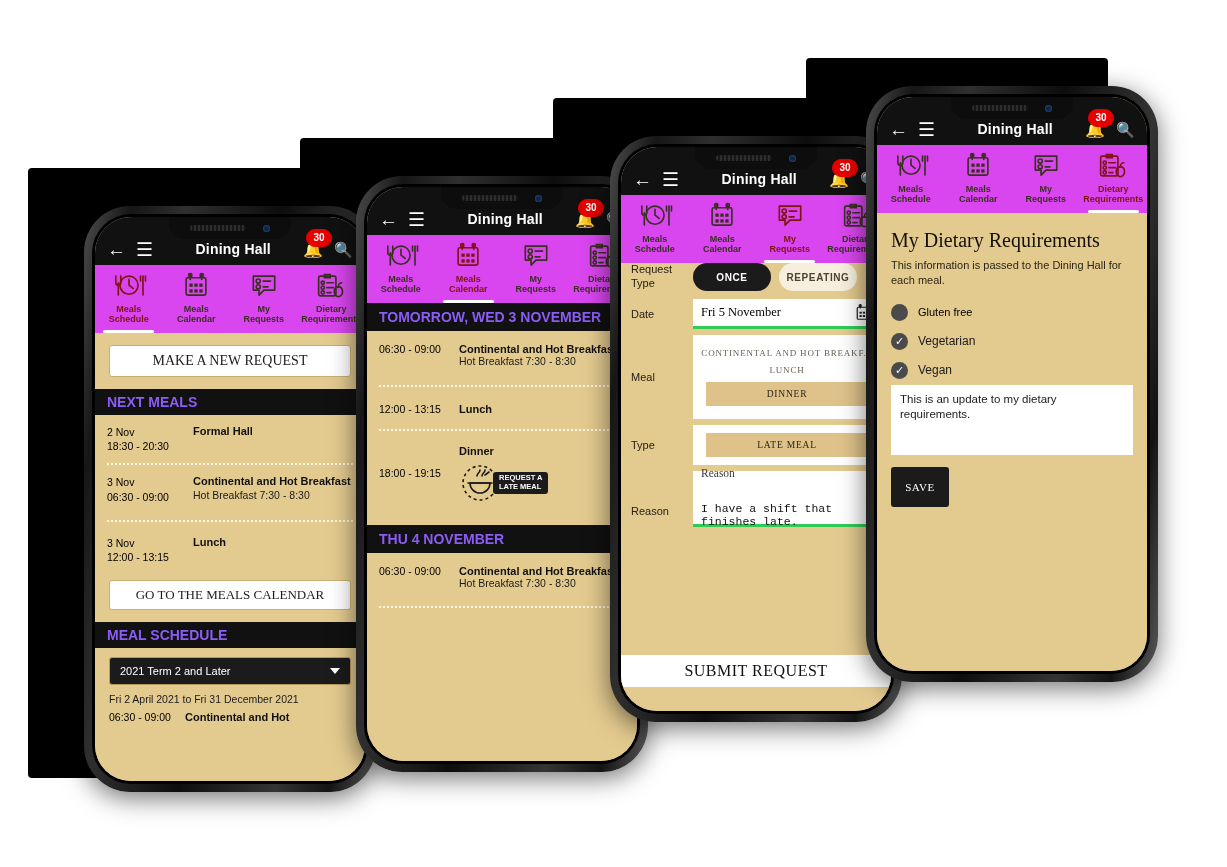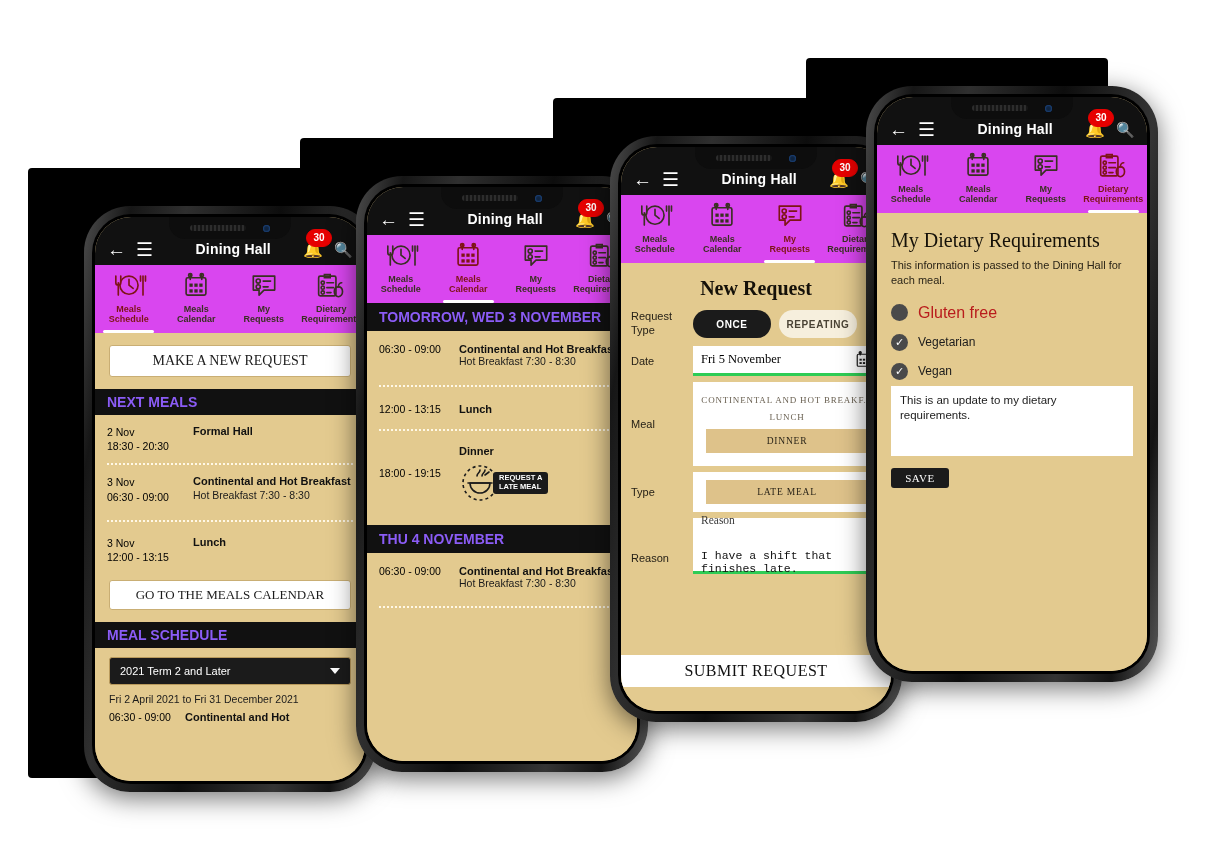--- a/index.html
+++ b/index.html
@@ -471,21 +471,20 @@
               </g>
               </svg>
             <div class="tlabel" style="font-size:9px;">
               <div>Dietary</div>
               <div>Requirements</div>
             </div>
           </div>
         </div>
 
         <div class="body" style="height:calc(100% - 116px);overflow:hidden;position:relative;">
-          <div style="text-align:center;padding:14px 0 10px;font-family:'Liberation Serif',serif;font-size:20px;font-weight:bold;color:#151109;">New Request</div>
 
           <div class="frm" style="padding:0 10px 8px;">
             <div class="flabel" style="width:62px;font-size:11px;line-height:1.25;">
               <div>Request</div>
               <div>Type</div>
             </div>
             <div class="fctl" style="display:flex;gap:8px;">
               <div class="segbtn seg-on" style="width:78px;height:28px;font-size:10px;">ONCE</div>
               <div class="segbtn seg-off" style="width:78px;height:28px;font-size:10px;">REPEATING</div>
             </div>
@@ -635,32 +634,32 @@
             <div class="underline"></div>
           </div>
         </div>
 
         <div class="body" style="height:calc(100% - 116px);overflow:hidden;padding:0 14px;box-sizing:border-box;">
           <div class="dtitle" style="font-size:20px;padding:16px 0 6px;">My Dietary Requirements</div>
           <div class="dsub" style="font-size:11px;line-height:1.35;padding-bottom:10px;">This information is passed to the Dining Hall for each meal.</div>
 
           <div class="chk" style="padding:6px 0;">
             <span class="cbox" style="width:17px;height:17px;font-size:11px;"></span>
-            <span style="margin-left:10px;font-size:16px;color:#b91c1c;">Gluten free</span>
+            <span style="margin-left:10px;font-size:11px;color:#000000;">Gluten free</span>
           </div>
           <div class="chk" style="padding:6px 0;">
             <span class="cbox" style="width:17px;height:17px;font-size:11px;">✓</span>
             <span style="margin-left:10px;font-size:12px;color:#1b1b1b;">Vegetarian</span>
           </div>
           <div class="chk" style="padding:6px 0;">
             <span class="cbox" style="width:17px;height:17px;font-size:11px;">✓</span>
             <span style="margin-left:10px;font-size:12px;color:#1b1b1b;">Vegan</span>
           </div>
 
           <div class="textarea" style="height:70px;padding:7px 9px;font-size:11.5px;line-height:1.35;">This is an update to my dietary requirements.</div>
 
-          <div class="savebtn" style="margin-top:12px;width:58px;height:20px;font-size:11px;">SAVE</div>
+          <div class="savebtn" style="margin-top:12px;width:58px;height:40px;font-size:11px;">SAVE</div>
         </div>
       </div>
     </div>
   </div>
 
 </div>
 
 </body></html>

